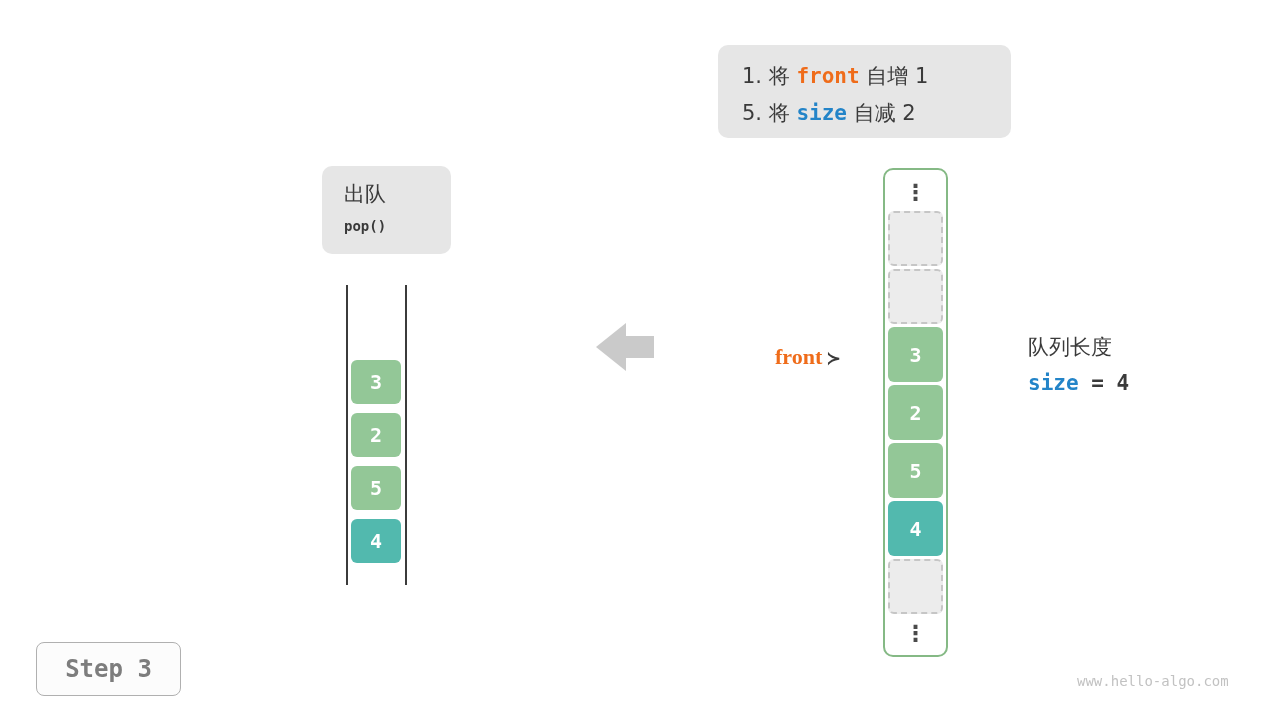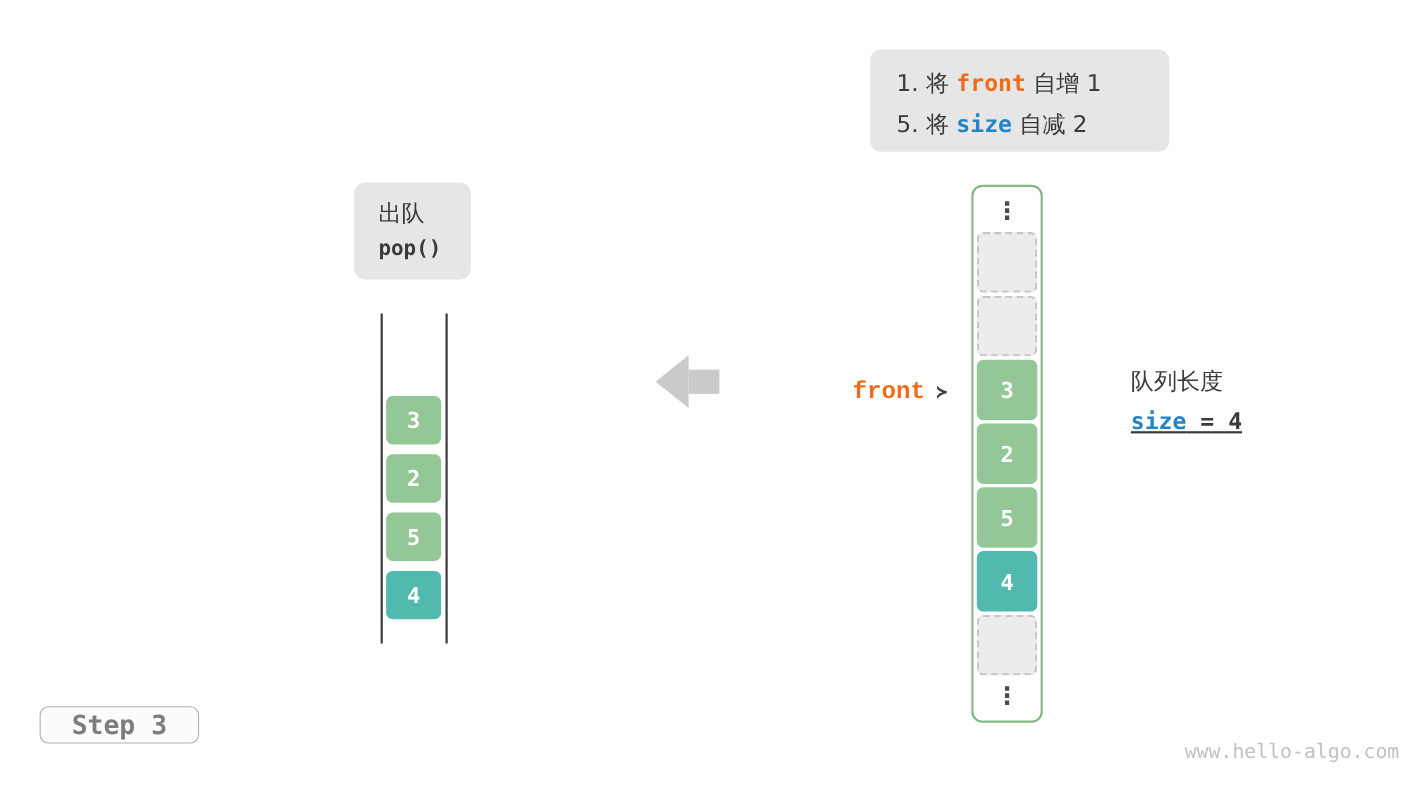--- a/index.html
+++ b/index.html
@@ -5,35 +5,35 @@
   * { margin: 0; padding: 0; box-sizing: border-box; }
   html, body { width: 1280px; height: 720px; background: #ffffff; }
   body { font-family: "DejaVu Sans", "Liberation Sans", sans-serif; }
   .canvas { position: relative; width: 1280px; height: 720px; background: #ffffff; overflow: hidden; }
 
   .mono { font-family: "DejaVu Sans Mono", "Liberation Mono", monospace; }
   .pre  { white-space: pre; }
 
   
   .instruction-box {
-    position: absolute; left: 791px; top: 45px; width: 272px; height: 93px;
+    position: absolute; left: 718px; top: 45px; width: 293px; height: 93px;
     background: #e6e6e6; border-radius: 10px; padding: 13px 20px 0 24px;
     font-size: 21px; color: #3a3a3a; line-height: 37px;
   }
   .code { font-family: "DejaVu Sans Mono", "Liberation Mono", monospace; font-weight: bold; font-size: 21px; }
   .code.orange { color: #ef6c1a; }
   .code.blue   { color: #2384c8; }
 
   
   .op-box {
-    position: absolute; left: 322px; top: 166px; width: 106px; height: 88px;
+    position: absolute; left: 322px; top: 166px; width: 129px; height: 88px;
     background: #e6e6e6; border-radius: 10px; padding: 12px 0 0 22px;
     font-size: 21px; color: #3a3a3a; line-height: 32px;
   }
-  .op-box .op-code { font-size: 19px; font-weight: bold; color: #3a3a3a; }
+  .op-box .op-code { font-size: 14px; font-weight: bold; color: #3a3a3a; }
 
   
   .vline { position: absolute; width: 2px; background: #3b3b3b; }
   .vline.left  { left: 346px; top: 285px; height: 300px; }
   .vline.right { left: 405px; top: 285px; height: 300px; }
 
   .cell {
     position: absolute; width: 50px; height: 44px; border-radius: 6px;
     color: #ffffff; font-family: "DejaVu Sans Mono", "Liberation Mono", monospace;
     font-weight: bold; font-size: 20px;
@@ -54,21 +54,21 @@
 
   
   .center-caption {
     position: absolute; left: 495px; top: 413px; width: 260px; text-align: center;
     font-size: 24px; font-weight: bold; color: #9a9a9a; line-height: 40px; letter-spacing: 1px;
   }
 
   
   .front-pointer {
     position: absolute; left: 775px; top: 344px;
-    font-family: Liberation Mono, monospace;
+    font-family: Liberation Serif, serif;
     font-size: 22px; font-weight: bold; white-space: pre;
   }
   .front-pointer .fp-label { color: #ef6c1a; }
   .front-pointer .fp-arrow { color: #3a3a3a; font-size: 17px; }
 
   
   .array-box {
     position: absolute; left: 883px; top: 168px; width: 65px;
     border: 2px solid #85b985; border-radius: 10px;
     padding: 6px 0 6px 0;
@@ -82,38 +82,38 @@
   .arr-cell {
     width: 55px; height: 55px; border-radius: 6px;
     display: flex; align-items: center; justify-content: center;
     color: #ffffff; font-family: "DejaVu Sans Mono", "Liberation Mono", monospace;
     font-weight: bold; font-size: 20px;
   }
   .arr-cell.empty { background: #ececec; border: 2px dashed #c6c6c6; }
 
   
   .queue-info { position: absolute; left: 1028px; top: 329px; font-size: 21px; color: #3a3a3a; line-height: 36px; }
-  .queue-info .size-line { font-family: "DejaVu Sans Mono", "Liberation Mono", monospace; font-weight: bold; font-size: 21px; white-space: pre; text-decoration: underline; }
+  .queue-info .size-line { font-family: "DejaVu Sans Mono", "Liberation Mono", monospace; font-weight: bold; font-size: 21px; white-space: pre; }
   .queue-info .size-var { color: #2384c8; }
   .queue-info .size-eq  { color: #3a3a3a; }
 
   
   .step-box {
-    position: absolute; left: 36px; top: 642px; width: 145px; height: 34px;
+    position: absolute; left: 36px; top: 642px; width: 145px; height: 54px;
     background: #fcfcfc; border: 1px solid #b0b0b0; border-radius: 8px;
     display: flex; align-items: center; justify-content: center;
     font-family: "DejaVu Sans Mono", "Liberation Mono", monospace;
     font-weight: bold; font-size: 24px; color: #7d7d7d;
   }
 
   
   .watermark {
     position: absolute; left: 1077px; top: 673px;
     font-family: "DejaVu Sans Mono", "Liberation Mono", monospace;
-    font-size: 18px; color: #c2c2c2;
+    font-size: 14px; color: #c2c2c2;
   }
 </style>
 </head>
 <body>
 
 <div class="canvas">
 
   <div class="instruction-box">
     <div class="pre"><span>1. 将 </span><span class="code orange">front</span><span> 自增 1</span></div>
     <div class="pre"><span>5. 将 </span><span class="code blue">size</span><span> 自减 2</span></div>

